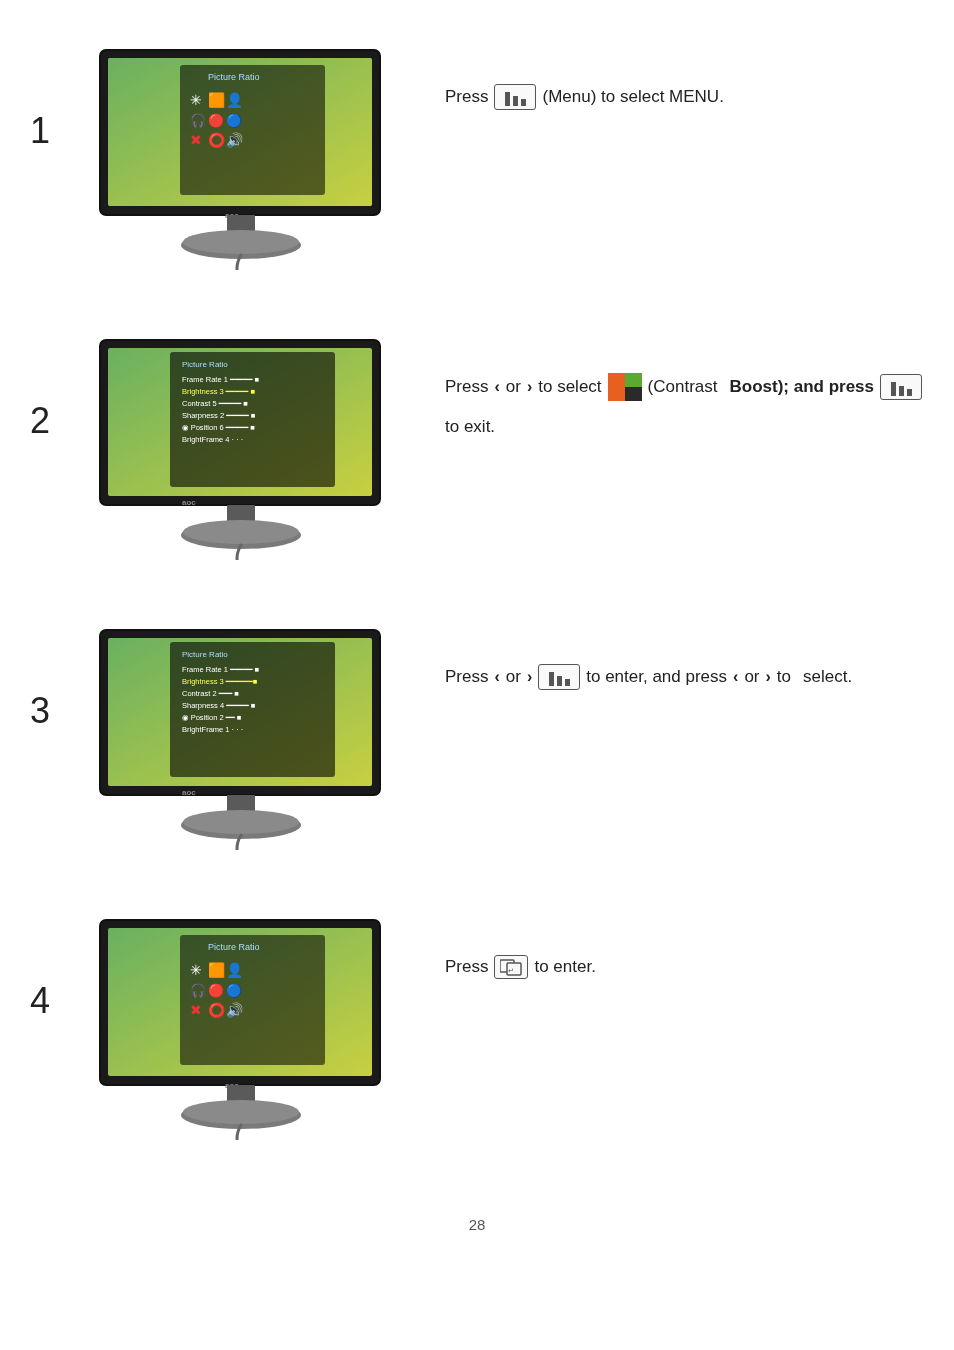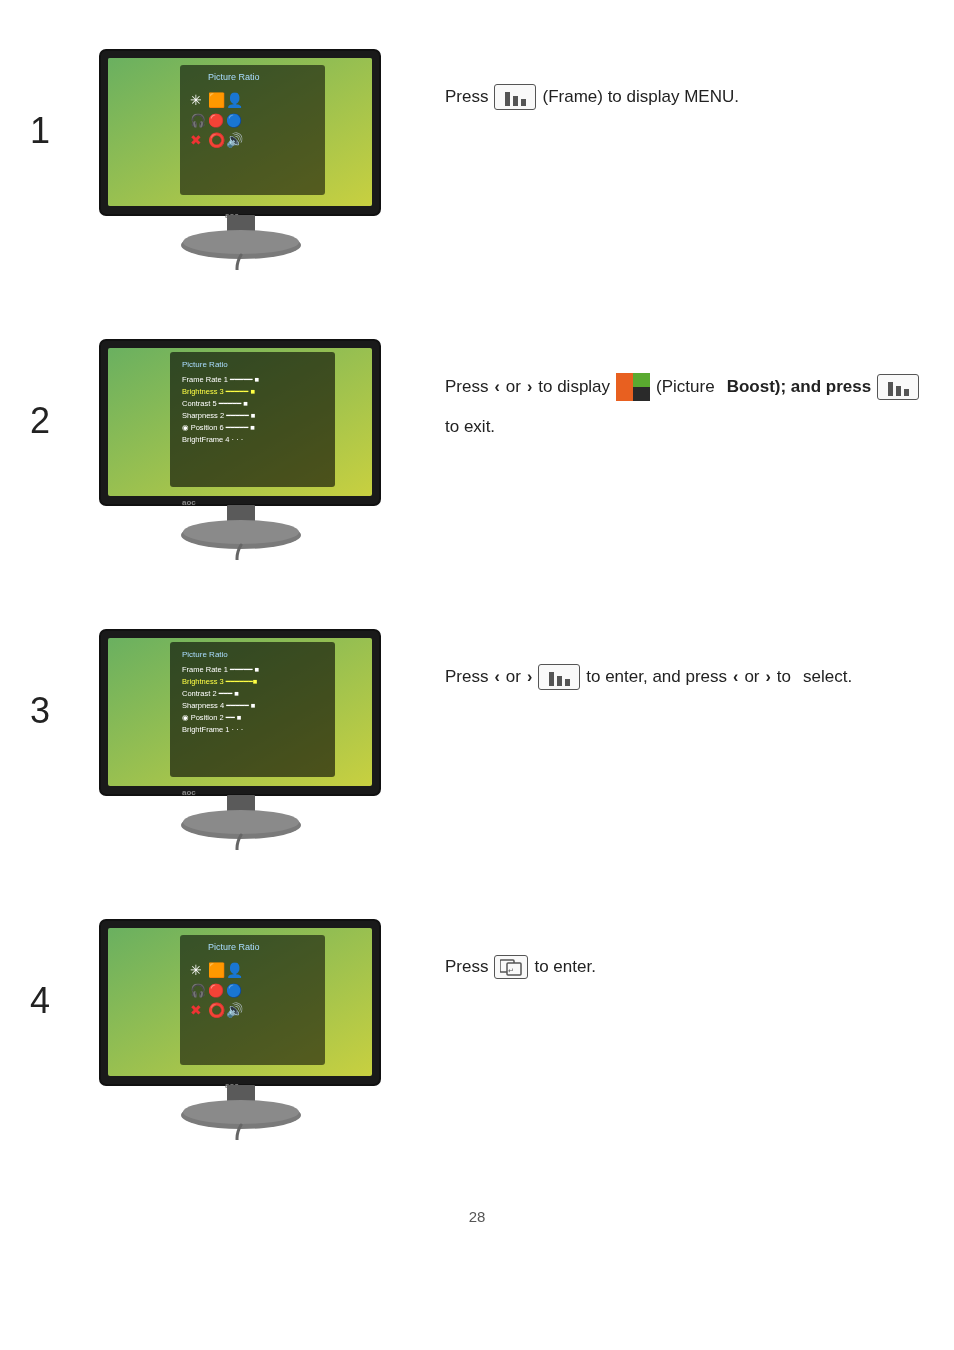--- a/index.html
+++ b/index.html
@@ -95,21 +95,21 @@
       font-size: 16px;
       font-weight: bold;
       vertical-align: middle;
       color: #222;
     }
 
     .page-number {
       text-align: center;
       font-size: 15px;
       color: #555;
-      margin-top: 8px;
+      margin-top: 16px;
     }
   </style>
 </head>
 <body>
 
 <div class="page-container">
 
   <div class="step-row">
     <div class="step-number">1</div>
     <div class="monitor-area">
@@ -155,21 +155,21 @@
     </div>
     <div class="instruction-area">
       <div class="instruction-line">
         <span>Press</span>
 
         <span class="btn-menu">
           <span class="bar" style="height:14px;"></span>
           <span class="bar" style="height:10px;"></span>
           <span class="bar" style="height:7px;"></span>
         </span>
-        <span>(Frame) to display MENU.</span>
+        <span>(Menu) to select MENU.</span>
       </div>
     </div>
   </div>
 
   <div class="step-row">
     <div class="step-number">2</div>
     <div class="monitor-area">
       <svg class="monitor-svg" width="305" height="230" viewBox="0 0 305 230">
         <rect x="10" y="10" width="280" height="165" rx="6" ry="6" fill="#1a1a1a" stroke="#111" stroke-width="2"></rect>
         <defs>
@@ -195,31 +195,31 @@
         <ellipse cx="151" cy="202" rx="58" ry="12" fill="#8a8a8a"></ellipse>
         <path d="M151 215 Q145 225 148 235" stroke="#666" stroke-width="3" fill="none" stroke-linecap="round"></path>
       </svg>
     </div>
     <div class="instruction-area">
       <div class="instruction-line">
         <span>Press</span>
         <span class="chevron">‹</span>
         <span>or</span>
         <span class="chevron">›</span>
-        <span>to display</span>
+        <span>to select</span>
 
         <span style="display:inline-block;width:34px;height:28px;vertical-align:middle;position:relative;">
           <svg width="34" height="28" viewBox="0 0 34 28">
             <rect x="0" y="0" width="34" height="28" fill="#e86020"></rect>
             <rect x="17" y="0" width="17" height="14" fill="#5aaa30"></rect>
             <rect x="17" y="14" width="17" height="14" fill="#2a2a2a"></rect>
             <rect x="22" y="18" width="8" height="7" fill="#2a2a2a"></rect>
           </svg>
         </span>
-        <span>(Picture</span>
+        <span>(Contrast</span>
         <br style="width:100%">
         <span style="padding-left:0;font-weight:bold;">Boost); and press</span>
         <span class="btn-menu">
           <span class="bar" style="height:14px;"></span>
           <span class="bar" style="height:10px;"></span>
           <span class="bar" style="height:7px;"></span>
         </span>
         <span>to exit.</span>
       </div>
     </div>

